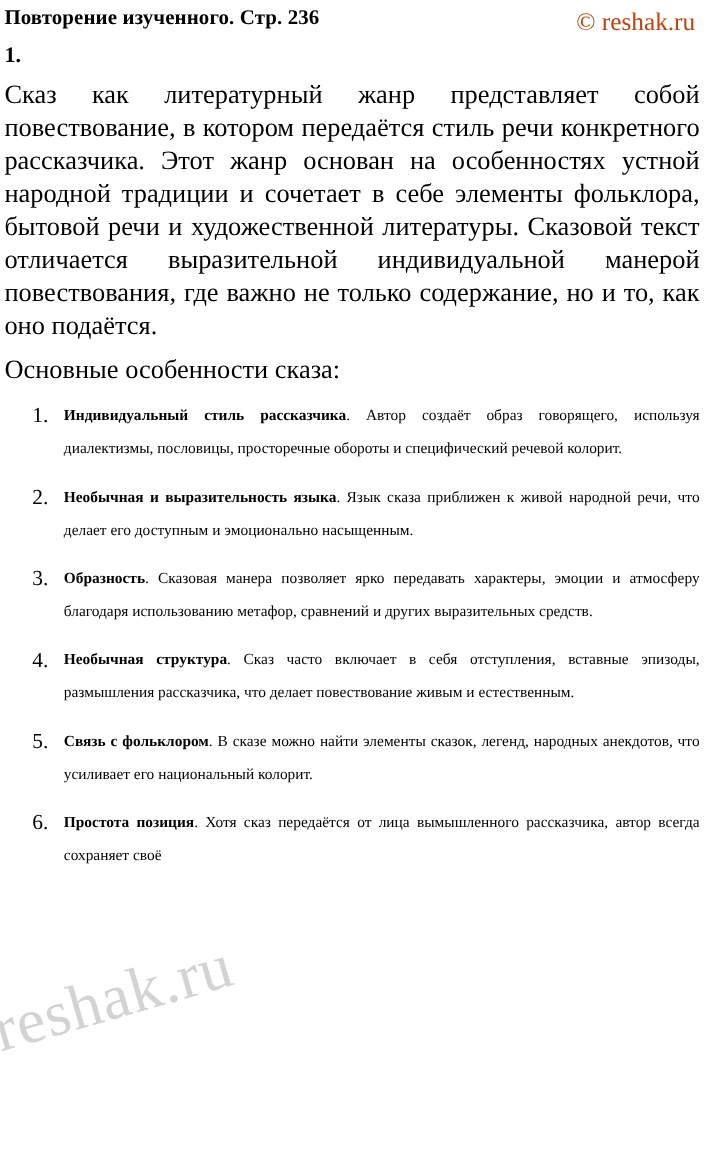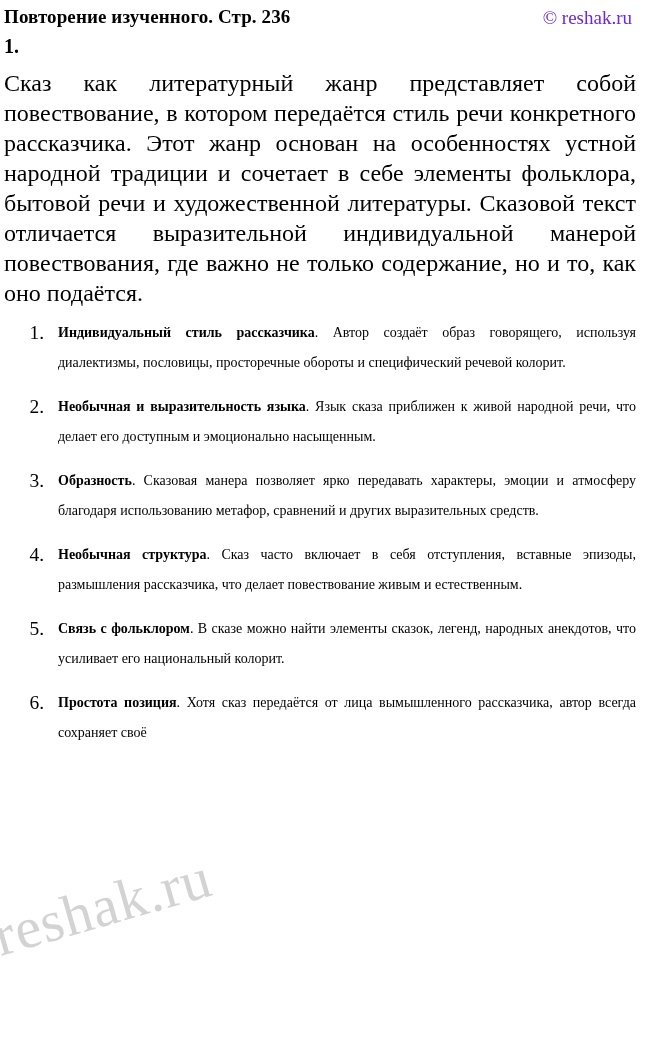--- a/index.html
+++ b/index.html
@@ -29,22 +29,22 @@
     justify-content: space-between;
     margin-bottom: 6px;
   }
   .doc-title {
     font-size: 19px;
     font-weight: bold;
     line-height: 1.15;
     letter-spacing: 0.1px;
   }
   .watermark-top {
-    font-size: 19px;
-    color: #6d28d9;
+    font-size: 23px;
+    color: #c2410c;
     white-space: nowrap;
     padding-right: 4px;
     padding-top: 1px;
   }
   .task-number {
     font-size: 20px;
     font-weight: bold;
     margin: 4px 0 10px 0;
   }
   p.body-text {
@@ -109,20 +109,21 @@
 
   <div class="header-row">
     <div class="doc-title">Повторение изученного. Стр. 236</div>
     <div class="watermark-top">© reshak.ru</div>
   </div>
 
   <div class="task-number">1.</div>
 
   <p class="body-text">Сказ как литературный жанр представляет собой повествование, в котором передаётся стиль речи конкретного рассказчика. Этот жанр основан на особенностях устной народной традиции и сочетает в себе элементы фольклора, бытовой речи и художественной литературы. Сказовой текст отличается выразительной индивидуальной манерой повествования, где важно не только содержание, но и то, как оно подаётся.</p>
 
+  <p class="body-text lead-in">Основные особенности сказа:</p>
 
   <ol class="features">
     <li>
       <span class="term">Индивидуальный стиль рассказчика</span><span>. Автор создаёт образ говорящего, используя диалектизмы, пословицы, просторечные обороты и специфический речевой колорит.</span>
     </li>
     <li>
       <span class="term">Необычная и выразительность языка</span><span>. Язык сказа приближен к живой народной речи, что делает его доступным и эмоционально насыщенным.</span>
     </li>
     <li>
       <span class="term">Образность</span><span>. Сказовая манера позволяет ярко передавать характеры, эмоции и атмосферу благодаря использованию метафор, сравнений и других выразительных средств.</span>

